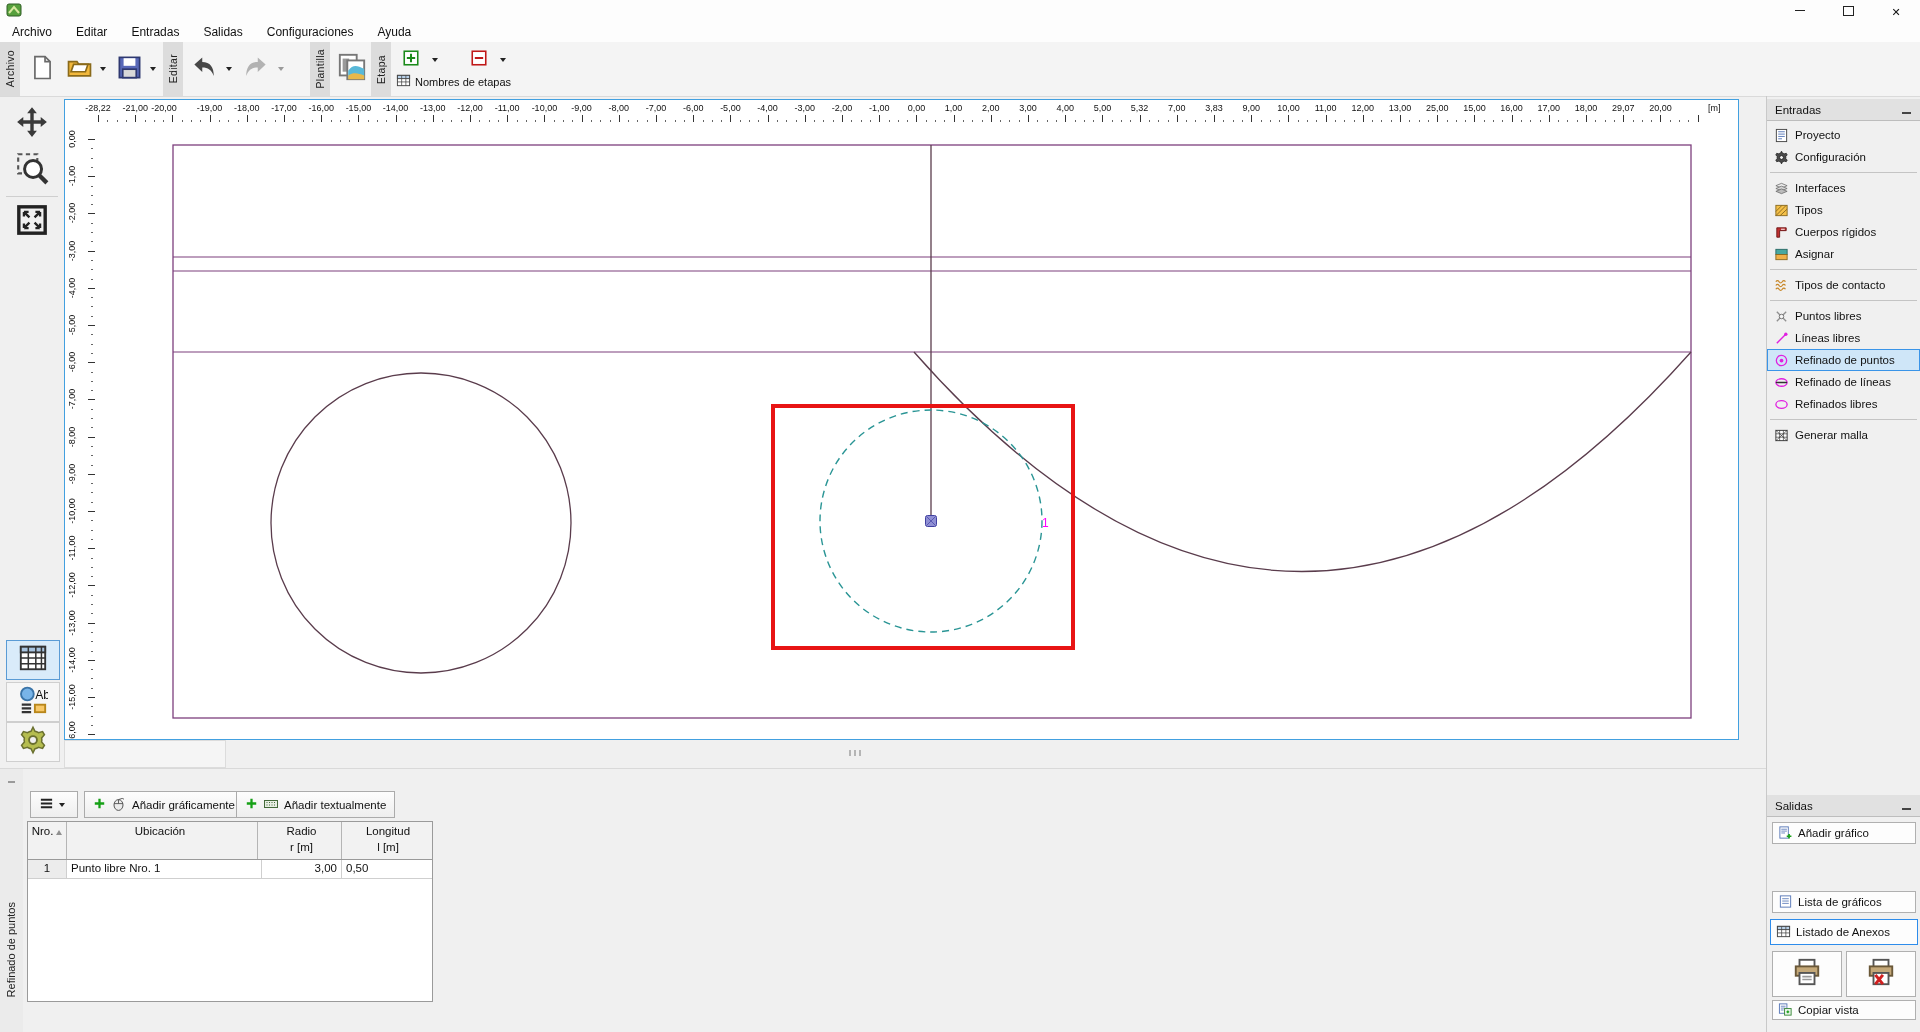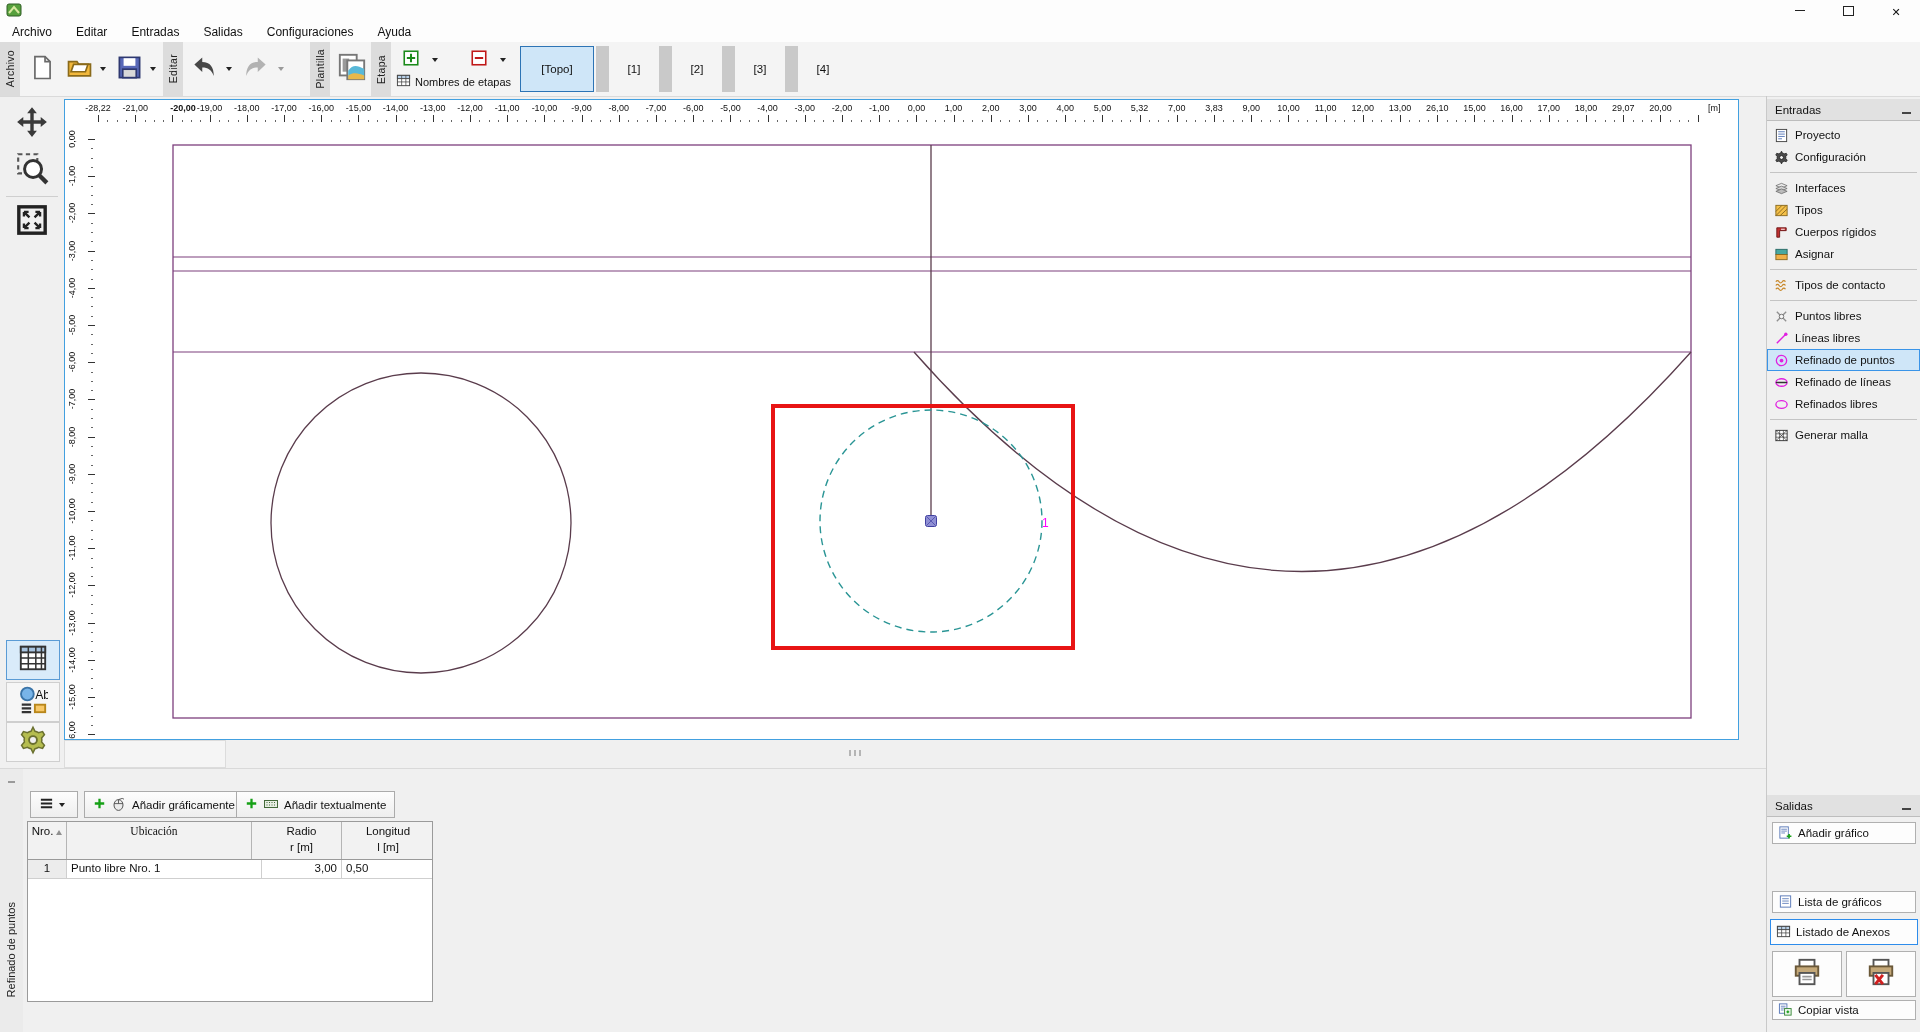--- a/index.html
+++ b/index.html
@@ -199,31 +199,20 @@
       <span class="dd"></span>
     </div>
   <div id="stage-names">
     <span><svg width="15" height="15" viewBox="0 0 16 16" xmlns="http://www.w3.org/2000/svg">
           <rect x="1.5" y="2.5" width="13" height="11" fill="#fff" stroke="#444"></rect>
           <rect x="1.5" y="2.5" width="13" height="3.5" fill="#b8d0e8" stroke="#444"></rect>
           <path d="M1.5 9.5 h13 M6 2.5 v11 M10.5 2.5 v11" stroke="#444" stroke-width=".8"></path>
         </svg></span>
     <span>Nombres de etapas</span>
   </div>
-  <div id="stage-tabs">
-      <div class="stage-tab active">[Topo]</div>
-      <div class="stage-sep"></div>
-      <div class="stage-tab">[1]</div>
-      <div class="stage-sep"></div>
-      <div class="stage-tab">[2]</div>
-      <div class="stage-sep"></div>
-      <div class="stage-tab">[3]</div>
-      <div class="stage-sep"></div>
-      <div class="stage-tab">[4]</div>
-    </div>
 </div>
 
 <div class="flat-tool abs" style="left:12px;top:104px;">
     <span><svg width="34" height="34" viewBox="0 0 16 16" xmlns="http://www.w3.org/2000/svg">
         <path d="M8 1 L10.3 3.9 H8.8 v3.3 h3.3 V5.7 L15 8 l-2.9 2.3 V8.8 H8.8 v3.3 h1.5 L8 15 5.7 12.1 h1.5 V8.8 H3.9 v1.5 L1 8 l2.9-2.3 v1.5 h3.3 V3.9 H5.7 z" fill="#3a3a3a"></path>
       </svg></span>
   </div>
 <div class="flat-tool abs" style="left:12px;top:150px;">
     <span><svg width="34" height="34" viewBox="0 0 16 16" xmlns="http://www.w3.org/2000/svg">
         <rect x="1.5" y="1.5" width="9" height="9" fill="none" stroke="#555" stroke-dasharray="2 1.6"></rect>
@@ -266,21 +255,21 @@
       <div class="hlab" style="left: 11px;">-28,22</div>
       <div class="htick" style="left: 33px;"></div>
       <div class="hdot" style="left: 42.3px;"></div>
       <div class="hdot" style="left: 51.6px;"></div>
       <div class="hdot" style="left: 60.9px;"></div>
       <div class="hlab" style="left: 48.2px;">-21,00</div>
       <div class="htick" style="left: 70.2px;"></div>
       <div class="hdot" style="left: 79.5px;"></div>
       <div class="hdot" style="left: 88.8px;"></div>
       <div class="hdot" style="left: 98.1px;"></div>
-      <div class="hlab" style="left: 96px; font-weight: bold;">-20,00</div>
+      <div class="hlab" style="left: 77px;">-20,00</div>
       <div class="htick" style="left: 107.4px;"></div>
       <div class="hdot" style="left: 116.7px;"></div>
       <div class="hdot" style="left: 126px;"></div>
       <div class="hdot" style="left: 135.3px;"></div>
       <div class="hlab" style="left: 122.6px;">-19,00</div>
       <div class="htick" style="left: 144.6px;"></div>
       <div class="hdot" style="left: 153.9px;"></div>
       <div class="hdot" style="left: 163.2px;"></div>
       <div class="hdot" style="left: 172.5px;"></div>
       <div class="hlab" style="left: 159.8px;">-18,00</div>
@@ -436,21 +425,21 @@
       <div class="hlab" style="left: 1275.8px;">12,00</div>
       <div class="htick" style="left: 1297.8px;"></div>
       <div class="hdot" style="left: 1307.1px;"></div>
       <div class="hdot" style="left: 1316.4px;"></div>
       <div class="hdot" style="left: 1325.7px;"></div>
       <div class="hlab" style="left: 1313px;">13,00</div>
       <div class="htick" style="left: 1335px;"></div>
       <div class="hdot" style="left: 1344.3px;"></div>
       <div class="hdot" style="left: 1353.6px;"></div>
       <div class="hdot" style="left: 1362.9px;"></div>
-      <div class="hlab" style="left: 1350.2px;">26,10</div>
+      <div class="hlab" style="left: 1350.2px;">25,00</div>
       <div class="htick" style="left: 1372.2px;"></div>
       <div class="hdot" style="left: 1381.5px;"></div>
       <div class="hdot" style="left: 1390.8px;"></div>
       <div class="hdot" style="left: 1400.1px;"></div>
       <div class="hlab" style="left: 1387.4px;">15,00</div>
       <div class="htick" style="left: 1409.4px;"></div>
       <div class="hdot" style="left: 1418.7px;"></div>
       <div class="hdot" style="left: 1428px;"></div>
       <div class="hdot" style="left: 1437.3px;"></div>
       <div class="hlab" style="left: 1424.6px;">16,00</div>
@@ -623,21 +612,21 @@
           <rect x="1.5" y="4.5" width="13" height="7" fill="#e8efe4" stroke="#446a3a"></rect>
           <path d="M3.5 6.5 h1 M6 6.5 h1 M8.5 6.5 h1 M11 6.5 h1 M3.5 9 h1 M6 9 h1 M8.5 9 h1 M11 9 h1" stroke="#446a3a" stroke-width="1.1"></path>
         </svg></span>
     <span>Añadir textualmente</span>
   </div>
   <div id="ref-table">
     <div id="thead">
         <div class="hcell" style="left: 0px; width: 39px;">
           <div class="hmain">Nro.<span class="sort-asc"></span></div>
         </div>
-        <div class="hcell" style="left: 29px; width: 195px; font-family: Liberation Serif, serif;">
+        <div class="hcell" style="left: 35px; width: 195px;">
           <div class="hmain">Ubicación</div>
         </div>
         <div class="hcell" style="left: 234px; width: 80px;">
           <div class="hmain">Radio</div>
           <div class="hsub">r [m]</div>
         </div>
         <div class="hcell" style="left: 314px; width: 92px;">
           <div class="hmain">Longitud</div>
           <div class="hsub">l [m]</div>
         </div>

